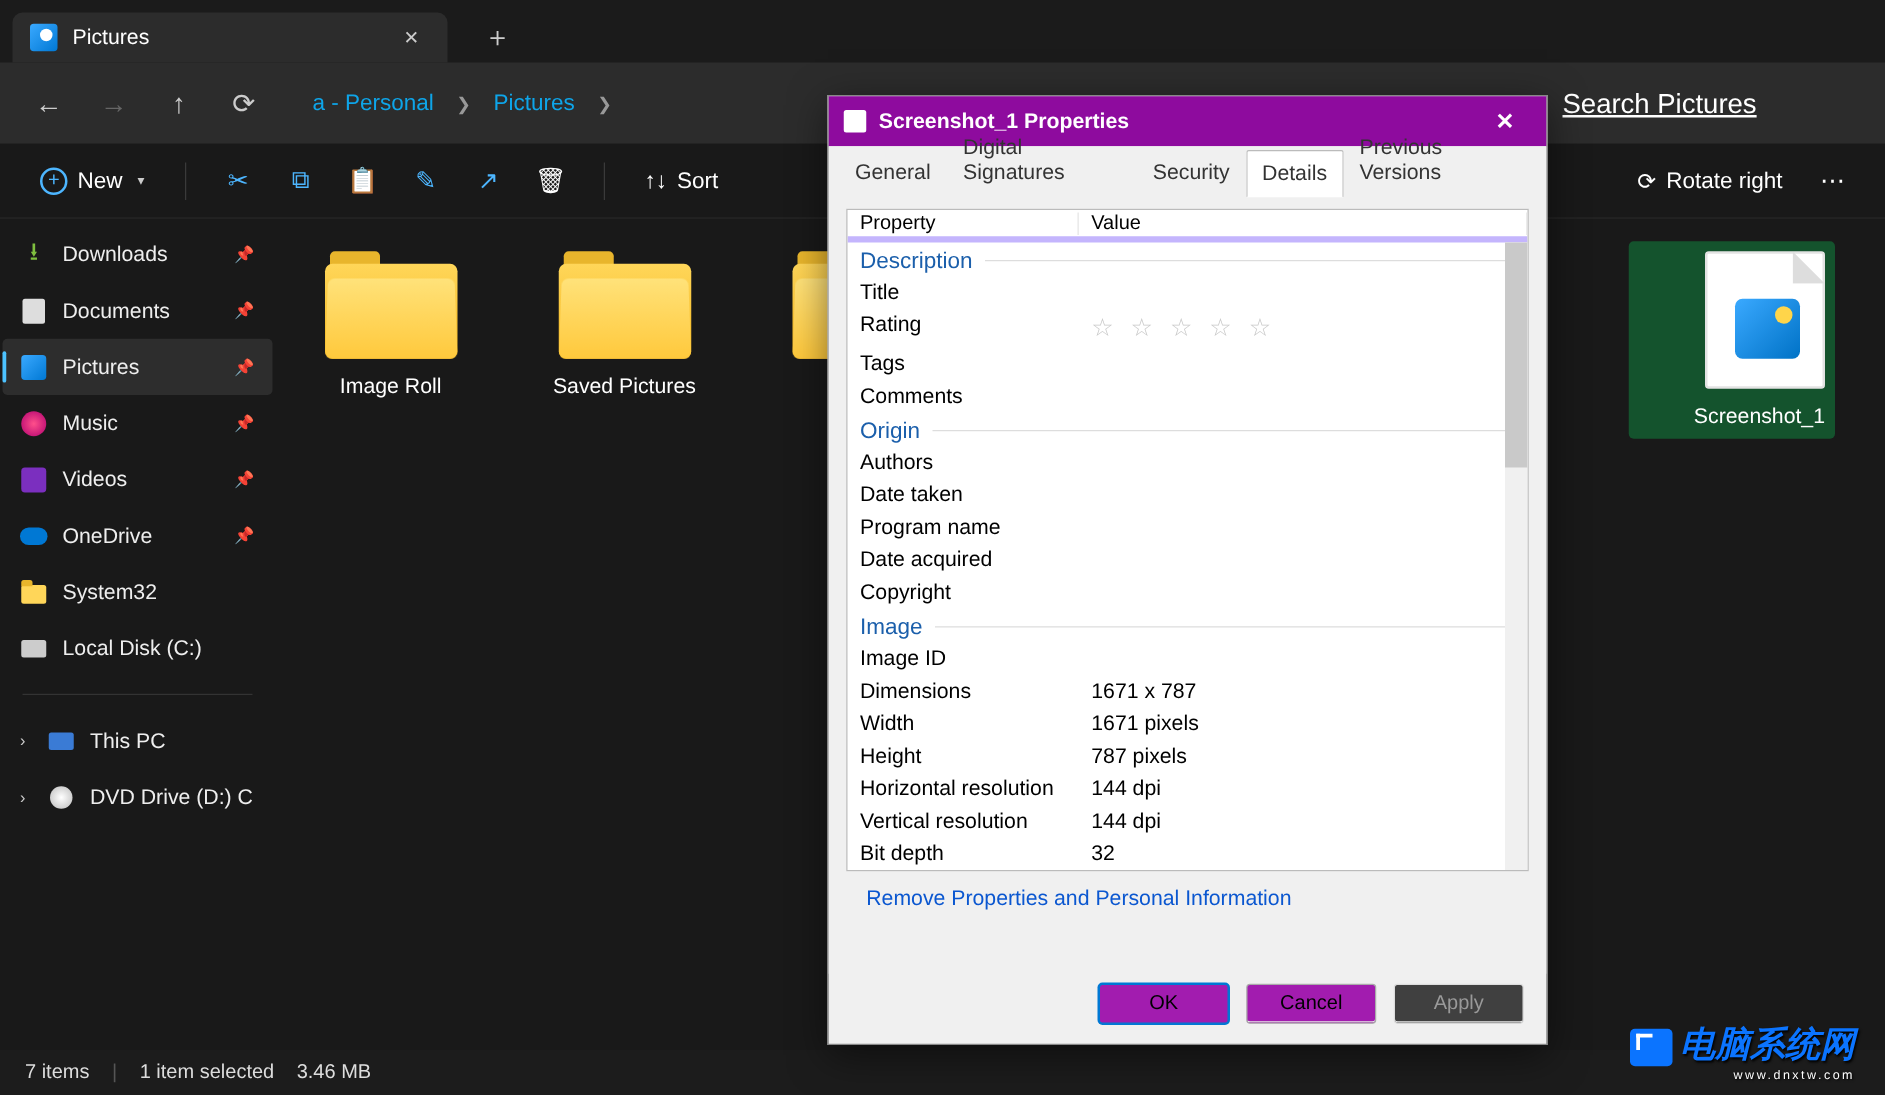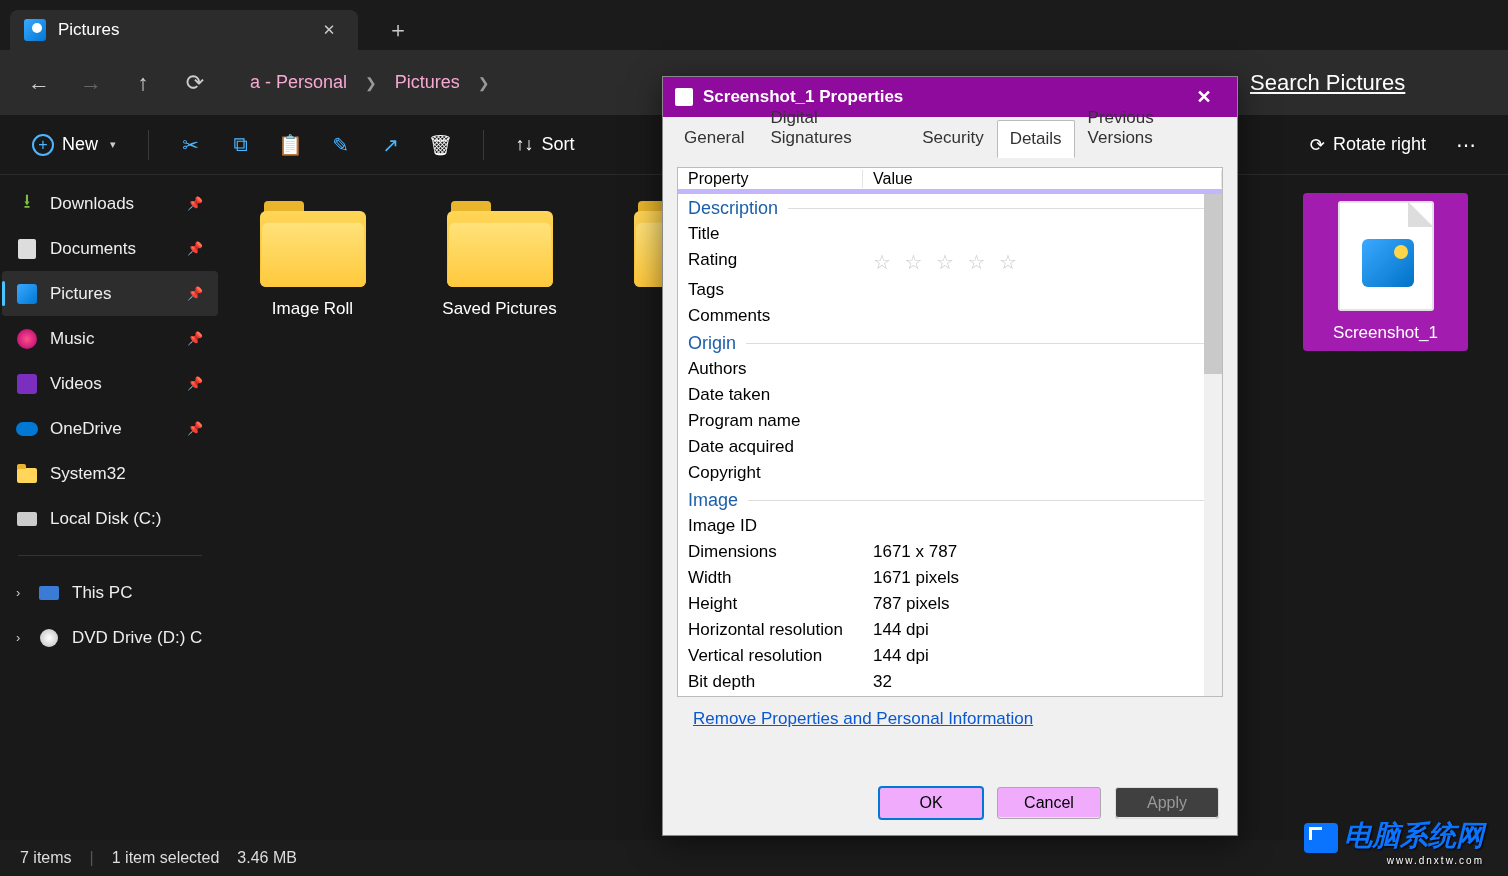--- a/index.html
+++ b/index.html
@@ -13,21 +13,21 @@
 .tab-label { flex:1; font-size:17px; }
 .tab-close { width:30px; height:30px; display:flex; align-items:center; justify-content:center; color:#ccc; font-size:15px; border-radius:4px; cursor:pointer;}
 .newtab { width:40px; height:40px; display:flex; align-items:center; justify-content:center; color:#ccc; font-size:22px; margin-left:20px; margin-top:10px; cursor:pointer;}
 
 
 .navrow { height:65px; background:#2c2c2c; display:flex; align-items:center; padding:0 18px; gap:10px; }
 .navbtn { width:42px; height:42px; display:flex; align-items:center; justify-content:center; color:#ccc; font-size:22px; border-radius:4px; cursor:pointer;}
 .navbtn.disabled { color:#666; }
 .breadcrumb { margin-left:10px; height:40px; display:flex; align-items:center; gap:18px; padding:0 14px; font-size:18px; }
 .bc-sep { color:#999; font-size:14px; }
-.bc-item { color:#f9a8d4; }
+.bc-item { color:#0ea5e9; }
 .searchbox { margin-left:auto; width:250px; height:40px; display:flex; align-items:center; padding:0 10px; color:#ffffff; font-size:22px;text-decoration:underline; }
 
 
 .toolbar { height:60px; background:#191919; display:flex; align-items:center; padding:0 22px; gap:10px; border-bottom:1px solid #2b2b2b;}
 .tbtn { display:flex; align-items:center; gap:8px; font-size:18px; color:#fff; padding:6px 10px; border-radius:4px; cursor:pointer;}
 .tsep { width:1px; height:30px; background:#3a3a3a; margin:0 12px; }
 .ticon { width:40px; height:40px; display:flex; align-items:center; justify-content:center; color:#4db6ff; font-size:20px; cursor:pointer;}
 .ticon.white{color:#fff;}
 .plus-circle{width:22px;height:22px;border:2px solid #4db6ff;border-radius:50%;display:flex;align-items:center;justify-content:center;color:#4db6ff;font-size:16px;}
 
@@ -49,21 +49,21 @@
 .cloud-ico{width:22px;height:14px;background:#0078d4;border-radius:7px;}
 .doc-ico{width:18px;height:20px;background:#ddd;border-radius:2px;}
 .dl-ico{color:#7fbf3f;font-size:20px;}
 .disk-ico{width:20px;height:14px;background:#ccc;border-radius:2px;}
 .pc-ico{width:20px;height:14px;background:#3a7bd5;border-radius:2px;}
 .dvd-ico{width:18px;height:18px;border-radius:50%;background:radial-gradient(circle,#fff,#bbb);}
 
 
 .content { flex:1; background:#191919; padding:18px 10px; display:flex; gap:22px; align-items:flex-start; position:relative;}
 .fitem { width:165px; display:flex; flex-direction:column; align-items:center; gap:12px; padding:8px; border-radius:4px; cursor:pointer;}
-.fitem.selected { background:#a21caf; }
+.fitem.selected { background:#14532d;align-items:flex-end; }
 .bigfolder { width:106px; height:86px; position:relative; }
 .bigfolder .back{position:absolute;inset:0;background:linear-gradient(#ffd659,#f5b81f);border-radius:6px;top:10px;}
 .bigfolder .tab{position:absolute;top:0;left:4px;width:40px;height:14px;background:#e8b52c;border-radius:4px 4px 0 0;margin:0;padding:0;}
 .bigfolder .front{position:absolute;left:0;right:0;bottom:0;height:68px;background:linear-gradient(#ffe27a,#ffc93c);border-radius:6px;transform:perspective(200px) rotateX(8deg);transform-origin:bottom;}
 .bigfolder .filepeek{position:absolute;right:-6px;top:2px;width:46px;height:56px;background:#fff;border-radius:3px;}
 .filebig{width:96px;height:110px;background:#fff;border-radius:3px;position:relative;border:2px solid #e3e3e3;}
 .filebig::after{content:"";position:absolute;right:-2px;top:-2px;width:26px;height:26px;background:#ddd;clip-path:polygon(0 0,100% 100%,0 100%);}
 .filebig .thumb{position:absolute;left:22px;top:36px;width:52px;height:48px;background:linear-gradient(135deg,#3aa9ff,#0072c6);border-radius:6px;}
 .filebig .thumb::after{content:"";position:absolute;width:14px;height:14px;background:#ffd54a;border-radius:50%;right:6px;top:6px;}
 .flabel { font-size:17px; text-align:center; }
@@ -86,23 +86,23 @@
 .plist-thumb{width:18px;background:#c9c9c9;height:180px;border-radius:0;}
 .phead { display:flex; height:26px; align-items:center; border-bottom:5px solid #c4b5fd; font-size:16px;}
 .phead .c1{width:185px;padding-left:10px;border-right:1px solid #e5e5e5;}
 .phead .c2{flex:1;padding-left:10px;border-right:1px solid #e5e5e5;}
 .pgroup { color:#1b5fab; font-size:18px; padding:4px 10px 2px; display:flex; align-items:center; gap:10px;}
 .pgroup::after{content:"";flex:1;height:1px;background:#ddd;}
 .prow { display:flex; font-size:17px; padding:3px 0;}
 .prow .c1{width:185px;padding-left:10px;}
 .prow .c2{flex:1;padding-left:10px;}
 .stars{color:#c9c9c9;font-size:20px;letter-spacing:4px;}
-.dlink { color:#0b57d0; font-size:17px; padding:12px 16px; text-decoration:underline; display:inline-block; cursor:pointer;}
+.dlink { color:#0b57d0; font-size:17px; padding:12px 16px; display:inline-block; cursor:pointer;}
 .dbtns { display:flex; gap:14px; justify-content:flex-end; padding:8px 18px 16px;}
-.dbtn { width:104px; height:32px; border:1px solid #aaa; background:#f0abfc; font-size:16px; border-radius:3px; cursor:pointer; box-shadow:inset 0 -1px 0 #e8e8e8;}
+.dbtn { width:104px; height:32px; border:1px solid #aaa; background:#a21caf; font-size:16px; border-radius:3px; cursor:pointer; box-shadow:inset 0 -1px 0 #e8e8e8;}
 .dbtn.primary{border:1px solid #0078d4;box-shadow:0 0 0 1px #0078d4;}
 .dbtn.disabled{color:#999;background:#404040;border-color:#ddd;}
 
 
 .watermark{position:absolute;right:24px;bottom:10px;font-size:28px;color:#0b74ff;font-style:italic;font-weight:bold;text-shadow:1px 1px 2px #000;}
 .watermark small{display:block;font-size:10px;color:#fff;letter-spacing:2px;text-align:right;font-style:normal;font-weight:normal;}
 .wm-logo{display:inline-block;width:34px;height:30px;background:#0b74ff;border-radius:4px;margin-right:6px;vertical-align:middle;position:relative;}
 .wm-logo::after{content:"";position:absolute;left:5px;top:4px;width:10px;height:10px;border:3px solid #fff;border-right:none;border-bottom:none;}
 .chev{display:inline-block;font-size:11px;margin-left:4px;color:#ccc;}
 </style>

